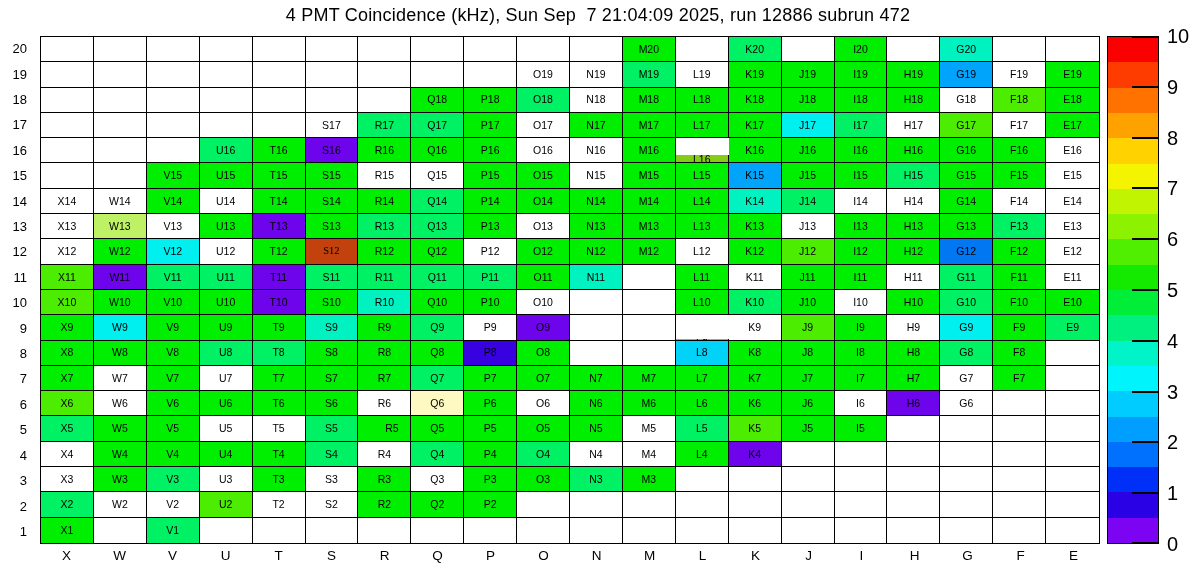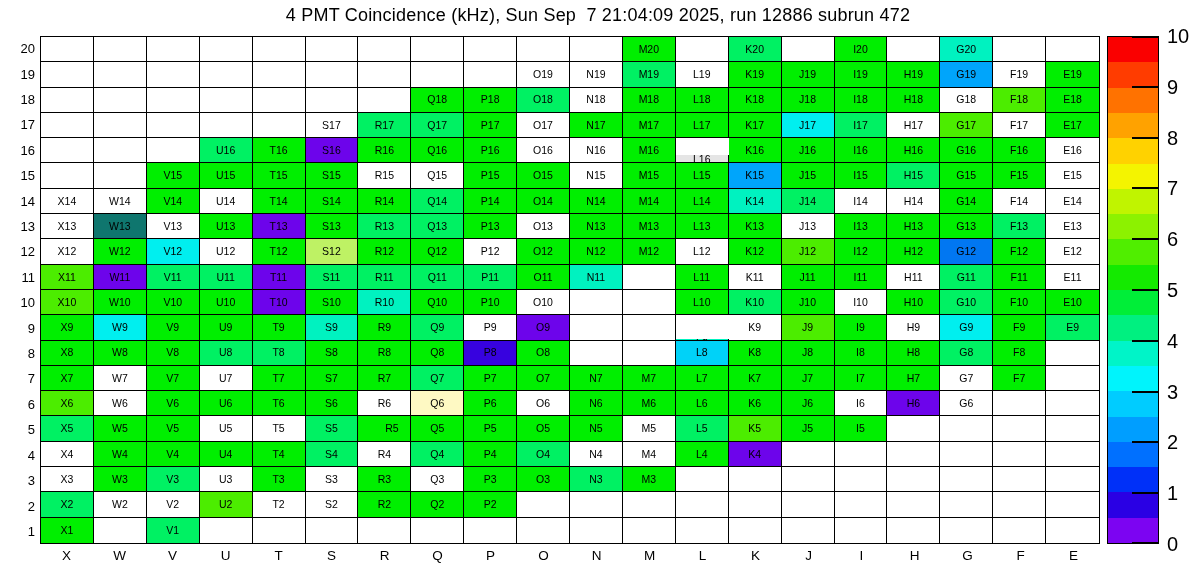--- a/index.html
+++ b/index.html
@@ -6,21 +6,21 @@
   body{width:1196px;height:572px;position:relative;font-family:"Liberation Sans",sans-serif;color:#000;overflow:hidden;}
   #title{position:absolute;top:5px;left:0;width:1196px;text-align:center;font-size:18px;white-space:pre;letter-spacing:0.2px;}
   #grid{position:absolute;left:40px;top:36px;width:1060px;height:508px;display:grid;
         grid-template-columns:repeat(20,1fr);grid-template-rows:repeat(20,1fr);
         border:1px solid #000;box-sizing:border-box;background:#fff;}
   .cell{border-right:1px solid #000;border-bottom:1px solid #000;box-sizing:border-box;
         display:flex;align-items:center;justify-content:center;
         font-size:10.5px;line-height:1;overflow:hidden;}
   .cell:nth-child(20n){border-right:none;}
   .cell:nth-child(n+381){border-bottom:none;}
-  #row-axis{position:absolute;left:8px;top:36px;width:33px;height:508px;display:flex;flex-direction:column;}
+  #row-axis{position:absolute;left:0;top:36px;width:33px;height:508px;display:flex;flex-direction:column;}
   #row-axis .rlab{flex:1;display:flex;align-items:center;justify-content:flex-end;padding-right:6px;font-size:13px;}
   #col-axis{position:absolute;left:40px;top:548px;width:1060px;height:18px;display:flex;}
   #col-axis .clab{flex:1;text-align:center;font-size:13.5px;}
   #cbar{position:absolute;left:1107px;top:36px;width:52px;height:508px;display:flex;
         flex-direction:column-reverse;border:1px solid #000;box-sizing:border-box;}
   #cbar .band{flex:1;}
   #cbar-ticks{position:absolute;left:1107px;top:36px;width:89px;height:508px;pointer-events:none;}
   .tickline{position:absolute;left:25px;width:27px;height:2px;background:#000;}
   .ticklabel{position:absolute;left:60px;transform:translateY(-50%);font-size:20px;}
 </style>
@@ -136,21 +136,21 @@
     <div class="cell"></div>
     <div class="cell" style="background: rgb(0, 241, 99);">U16</div>
     <div class="cell" style="background: rgb(0, 239, 0);">T16</div>
     <div class="cell" style="background: rgb(109, 4, 235);">S16</div>
     <div class="cell" style="background: rgb(0, 239, 0);">R16</div>
     <div class="cell" style="background: rgb(0, 239, 0);">Q16</div>
     <div class="cell" style="background: rgb(0, 239, 0);">P16</div>
     <div class="cell" style="background: rgb(255, 255, 255);">O16</div>
     <div class="cell" style="background: rgb(255, 255, 255);">N16</div>
     <div class="cell" style="background: rgb(0, 239, 0);">M16</div>
-    <div class="cell" style="background: #e5e5e5; margin-top: 17px;">L16</div>
+    <div class="cell" style="background: #84cc16; margin-top: 17px;">L16</div>
     <div class="cell" style="background: rgb(0, 239, 0);">K16</div>
     <div class="cell" style="background: rgb(0, 239, 0);">J16</div>
     <div class="cell" style="background: rgb(0, 239, 0);">I16</div>
     <div class="cell" style="background: rgb(0, 239, 0);">H16</div>
     <div class="cell" style="background: rgb(0, 239, 0);">G16</div>
     <div class="cell" style="background: rgb(0, 239, 0);">F16</div>
     <div class="cell" style="background: rgb(255, 255, 255);">E16</div>
     <div class="cell"></div>
     <div class="cell"></div>
     <div class="cell" style="background: rgb(0, 239, 0);">V15</div>
@@ -185,21 +185,21 @@
     <div class="cell" style="background: rgb(0, 239, 0);">M14</div>
     <div class="cell" style="background: rgb(0, 239, 0);">L14</div>
     <div class="cell" style="background: rgb(0, 242, 192);">K14</div>
     <div class="cell" style="background: rgb(0, 241, 99);">J14</div>
     <div class="cell" style="background: rgb(255, 255, 255);">I14</div>
     <div class="cell" style="background: rgb(255, 255, 255);">H14</div>
     <div class="cell" style="background: rgb(0, 239, 0);">G14</div>
     <div class="cell" style="background: rgb(255, 255, 255);">F14</div>
     <div class="cell" style="background: rgb(255, 255, 255);">E14</div>
     <div class="cell" style="background: rgb(255, 255, 255);">X13</div>
-    <div class="cell" style="background: #0f766e;">W13</div>
+    <div class="cell" style="background: #bef264;">W13</div>
     <div class="cell" style="background: rgb(255, 255, 255);">V13</div>
     <div class="cell" style="background: rgb(0, 239, 0);">U13</div>
     <div class="cell" style="background: rgb(109, 4, 235);">T13</div>
     <div class="cell" style="background: rgb(0, 239, 0);">S13</div>
     <div class="cell" style="background: rgb(0, 241, 99);">R13</div>
     <div class="cell" style="background: rgb(0, 241, 99);">Q13</div>
     <div class="cell" style="background: rgb(0, 239, 0);">P13</div>
     <div class="cell" style="background: rgb(255, 255, 255);">O13</div>
     <div class="cell" style="background: rgb(0, 239, 0);">N13</div>
     <div class="cell" style="background: rgb(0, 239, 0);">M13</div>
@@ -209,21 +209,21 @@
     <div class="cell" style="background: rgb(0, 239, 0);">I13</div>
     <div class="cell" style="background: rgb(0, 239, 0);">H13</div>
     <div class="cell" style="background: rgb(0, 239, 0);">G13</div>
     <div class="cell" style="background: rgb(0, 241, 99);">F13</div>
     <div class="cell" style="background: rgb(255, 255, 255);">E13</div>
     <div class="cell" style="background: rgb(255, 255, 255);">X12</div>
     <div class="cell" style="background: rgb(0, 239, 0);">W12</div>
     <div class="cell" style="background: rgb(0, 239, 239);">V12</div>
     <div class="cell" style="background: rgb(255, 255, 255);">U12</div>
     <div class="cell" style="background: rgb(0, 239, 0);">T12</div>
-    <div class="cell" style="background: #bef264;">S12</div>
+    <div class="cell" style="background: #c2410c; font-family: Liberation Serif, serif;">S12</div>
     <div class="cell" style="background: rgb(0, 239, 0);">R12</div>
     <div class="cell" style="background: rgb(0, 239, 0);">Q12</div>
     <div class="cell" style="background: rgb(255, 255, 255);">P12</div>
     <div class="cell" style="background: rgb(0, 239, 0);">O12</div>
     <div class="cell" style="background: rgb(0, 239, 0);">N12</div>
     <div class="cell" style="background: rgb(0, 239, 0);">M12</div>
     <div class="cell" style="background: rgb(255, 255, 255);">L12</div>
     <div class="cell" style="background: rgb(0, 239, 0);">K12</div>
     <div class="cell" style="background: rgb(76, 237, 0);">J12</div>
     <div class="cell" style="background: rgb(0, 239, 0);">I12</div>

